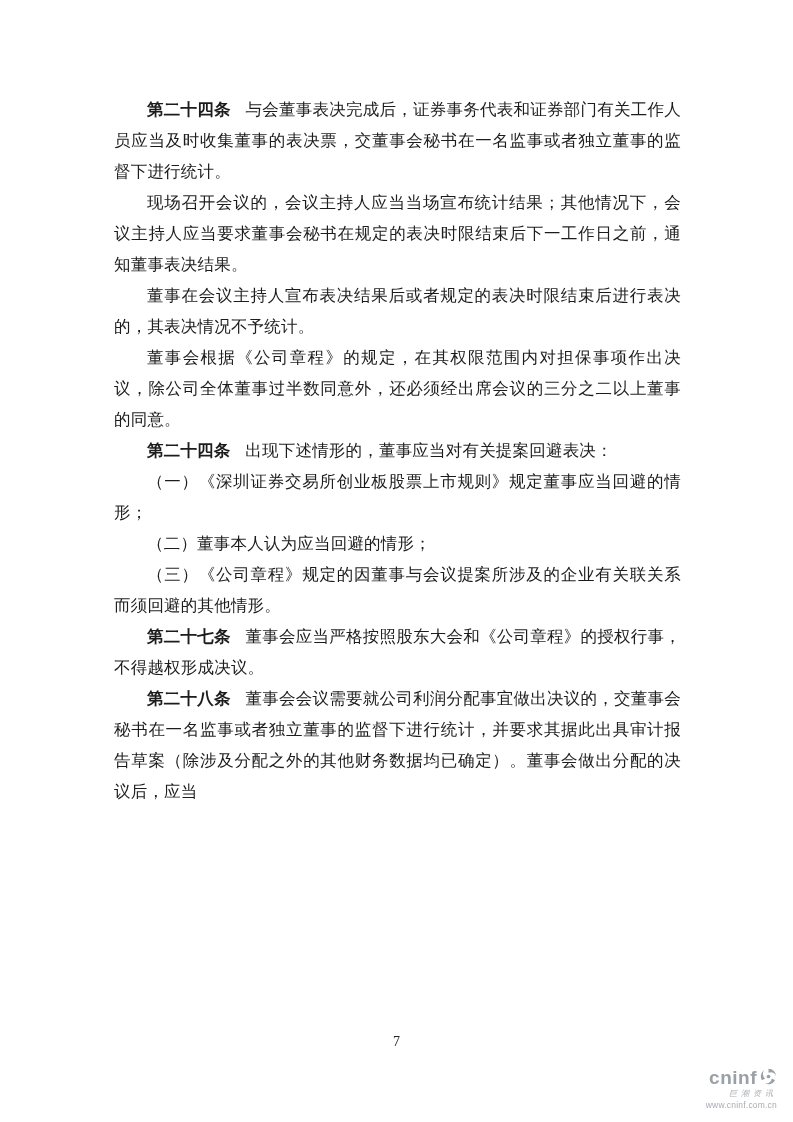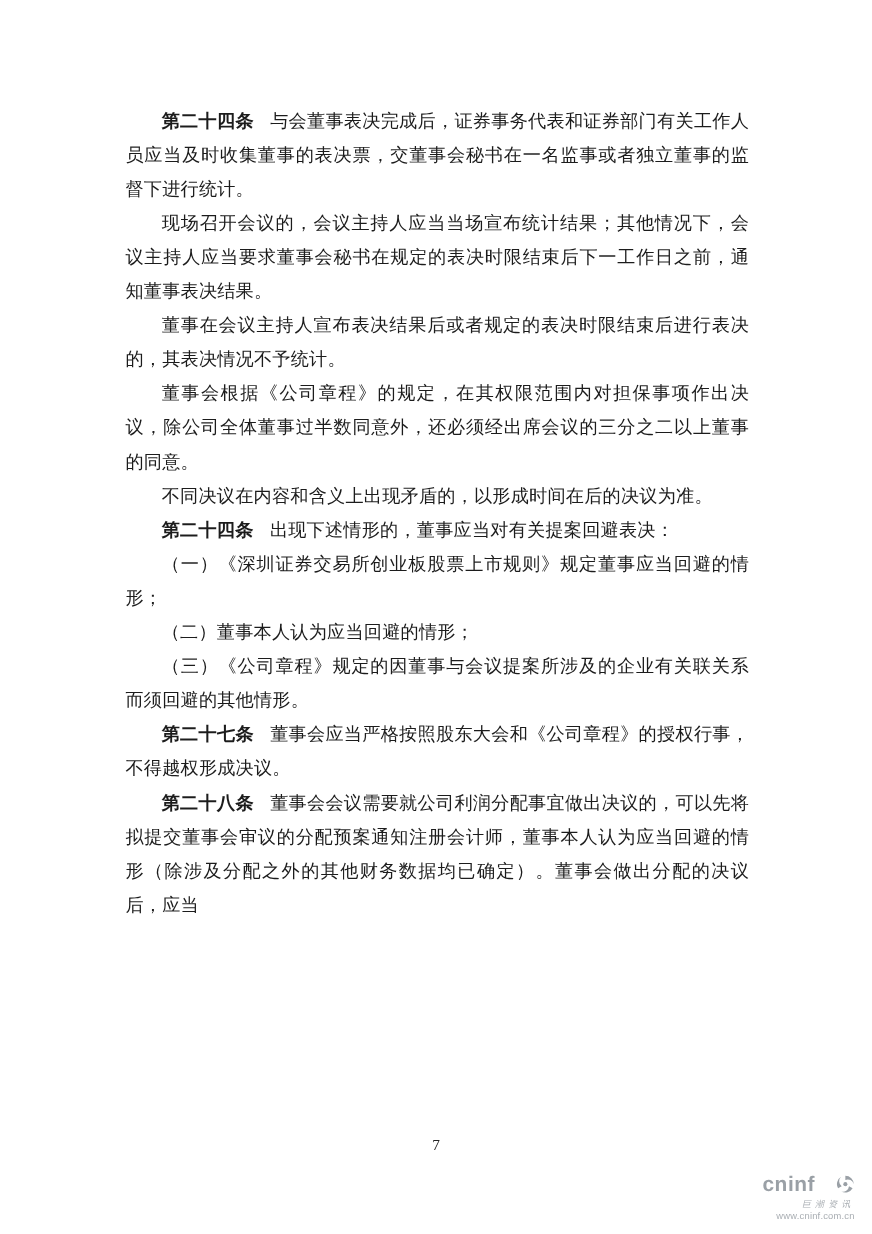--- a/index.html
+++ b/index.html
@@ -50,21 +50,21 @@
     width: 78px;
     text-align: right;
     color: #9aa0a6;
     font-family: "Liberation Sans", sans-serif;
     line-height: 1.1;
   }
   .logo-top {
     display: flex;
     align-items: center;
     justify-content: flex-end;
-    gap: 19px;
+    gap: 3px;
   }
   .logo-text {
     font-size: 19px;
     font-weight: bold;
     letter-spacing: 0.5px;
     color: #9aa0a6;
   }
   .swirl-icon { display: inline-block; }
   .logo-sub {
     font-size: 8px;
@@ -88,34 +88,33 @@
 
     <p class="para"><span class="lead">第二十四条</span><span>与会董事表决完成后，证券事务代表和证券部门有关工作人员应当及时收集董事的表决票，交董事会秘书在一名监事或者独立董事的监督下进行统计。</span></p>
 
     <p class="para"><span>现场召开会议的，会议主持人应当当场宣布统计结果；其他情况下，会议主持人应当要求董事会秘书在规定的表决时限结束后下一工作日之前，通知董事表决结果。</span></p>
 
     <p class="para"><span>董事在会议主持人宣布表决结果后或者规定的表决时限结束后进行表决的，其表决情况不予统计。</span></p>
 
 
     <p class="para"><span>董事会根据《公司章程》的规定，在其权限范围内对担保事项作出决议，除公司全体董事过半数同意外，还必须经出席会议的三分之二以上董事的同意。</span></p>
 
-    <p class="para"><span>不同决议在内容和含义上出现矛盾的，以形成时间在后的决议为准。</span></p>
 
     <p class="para"><span class="lead">第二十四条</span><span>出现下述情形的，董事应当对有关提案回避表决：</span></p>
 
     <p class="para"><span>（一）《深圳证券交易所创业板股票上市规则》规定董事应当回避的情形；</span></p>
 
     <p class="para"><span>（二）董事本人认为应当回避的情形；</span></p>
 
     <p class="para"><span>（三）《公司章程》规定的因董事与会议提案所涉及的企业有关联关系而须回避的其他情形。</span></p>
 
 
     <p class="para"><span class="lead">第二十七条</span><span>董事会应当严格按照股东大会和《公司章程》的授权行事，不得越权形成决议。</span></p>
 
-    <p class="para"><span class="lead">第二十八条</span><span>董事会会议需要就公司利润分配事宜做出决议的，可以先将拟提交董事会审议的分配预案通知注册会计师，董事本人认为应当回避的情形（除涉及分配之外的其他财务数据均已确定）。董事会做出分配的决议后，应当</span></p>
+    <p class="para"><span class="lead">第二十八条</span><span>董事会会议需要就公司利润分配事宜做出决议的，交董事会秘书在一名监事或者独立董事的监督下进行统计，并要求其据此出具审计报告草案（除涉及分配之外的其他财务数据均已确定）。董事会做出分配的决议后，应当</span></p>
 
   </div>
 
   <div class="page-number">7</div>
 
   <div class="logo">
     <div class="logo-top">
       <span class="logo-text">cninf</span>
       <span class="swirl-icon">
         <svg width="17" height="17" viewBox="0 0 20 20" aria-hidden="true">

